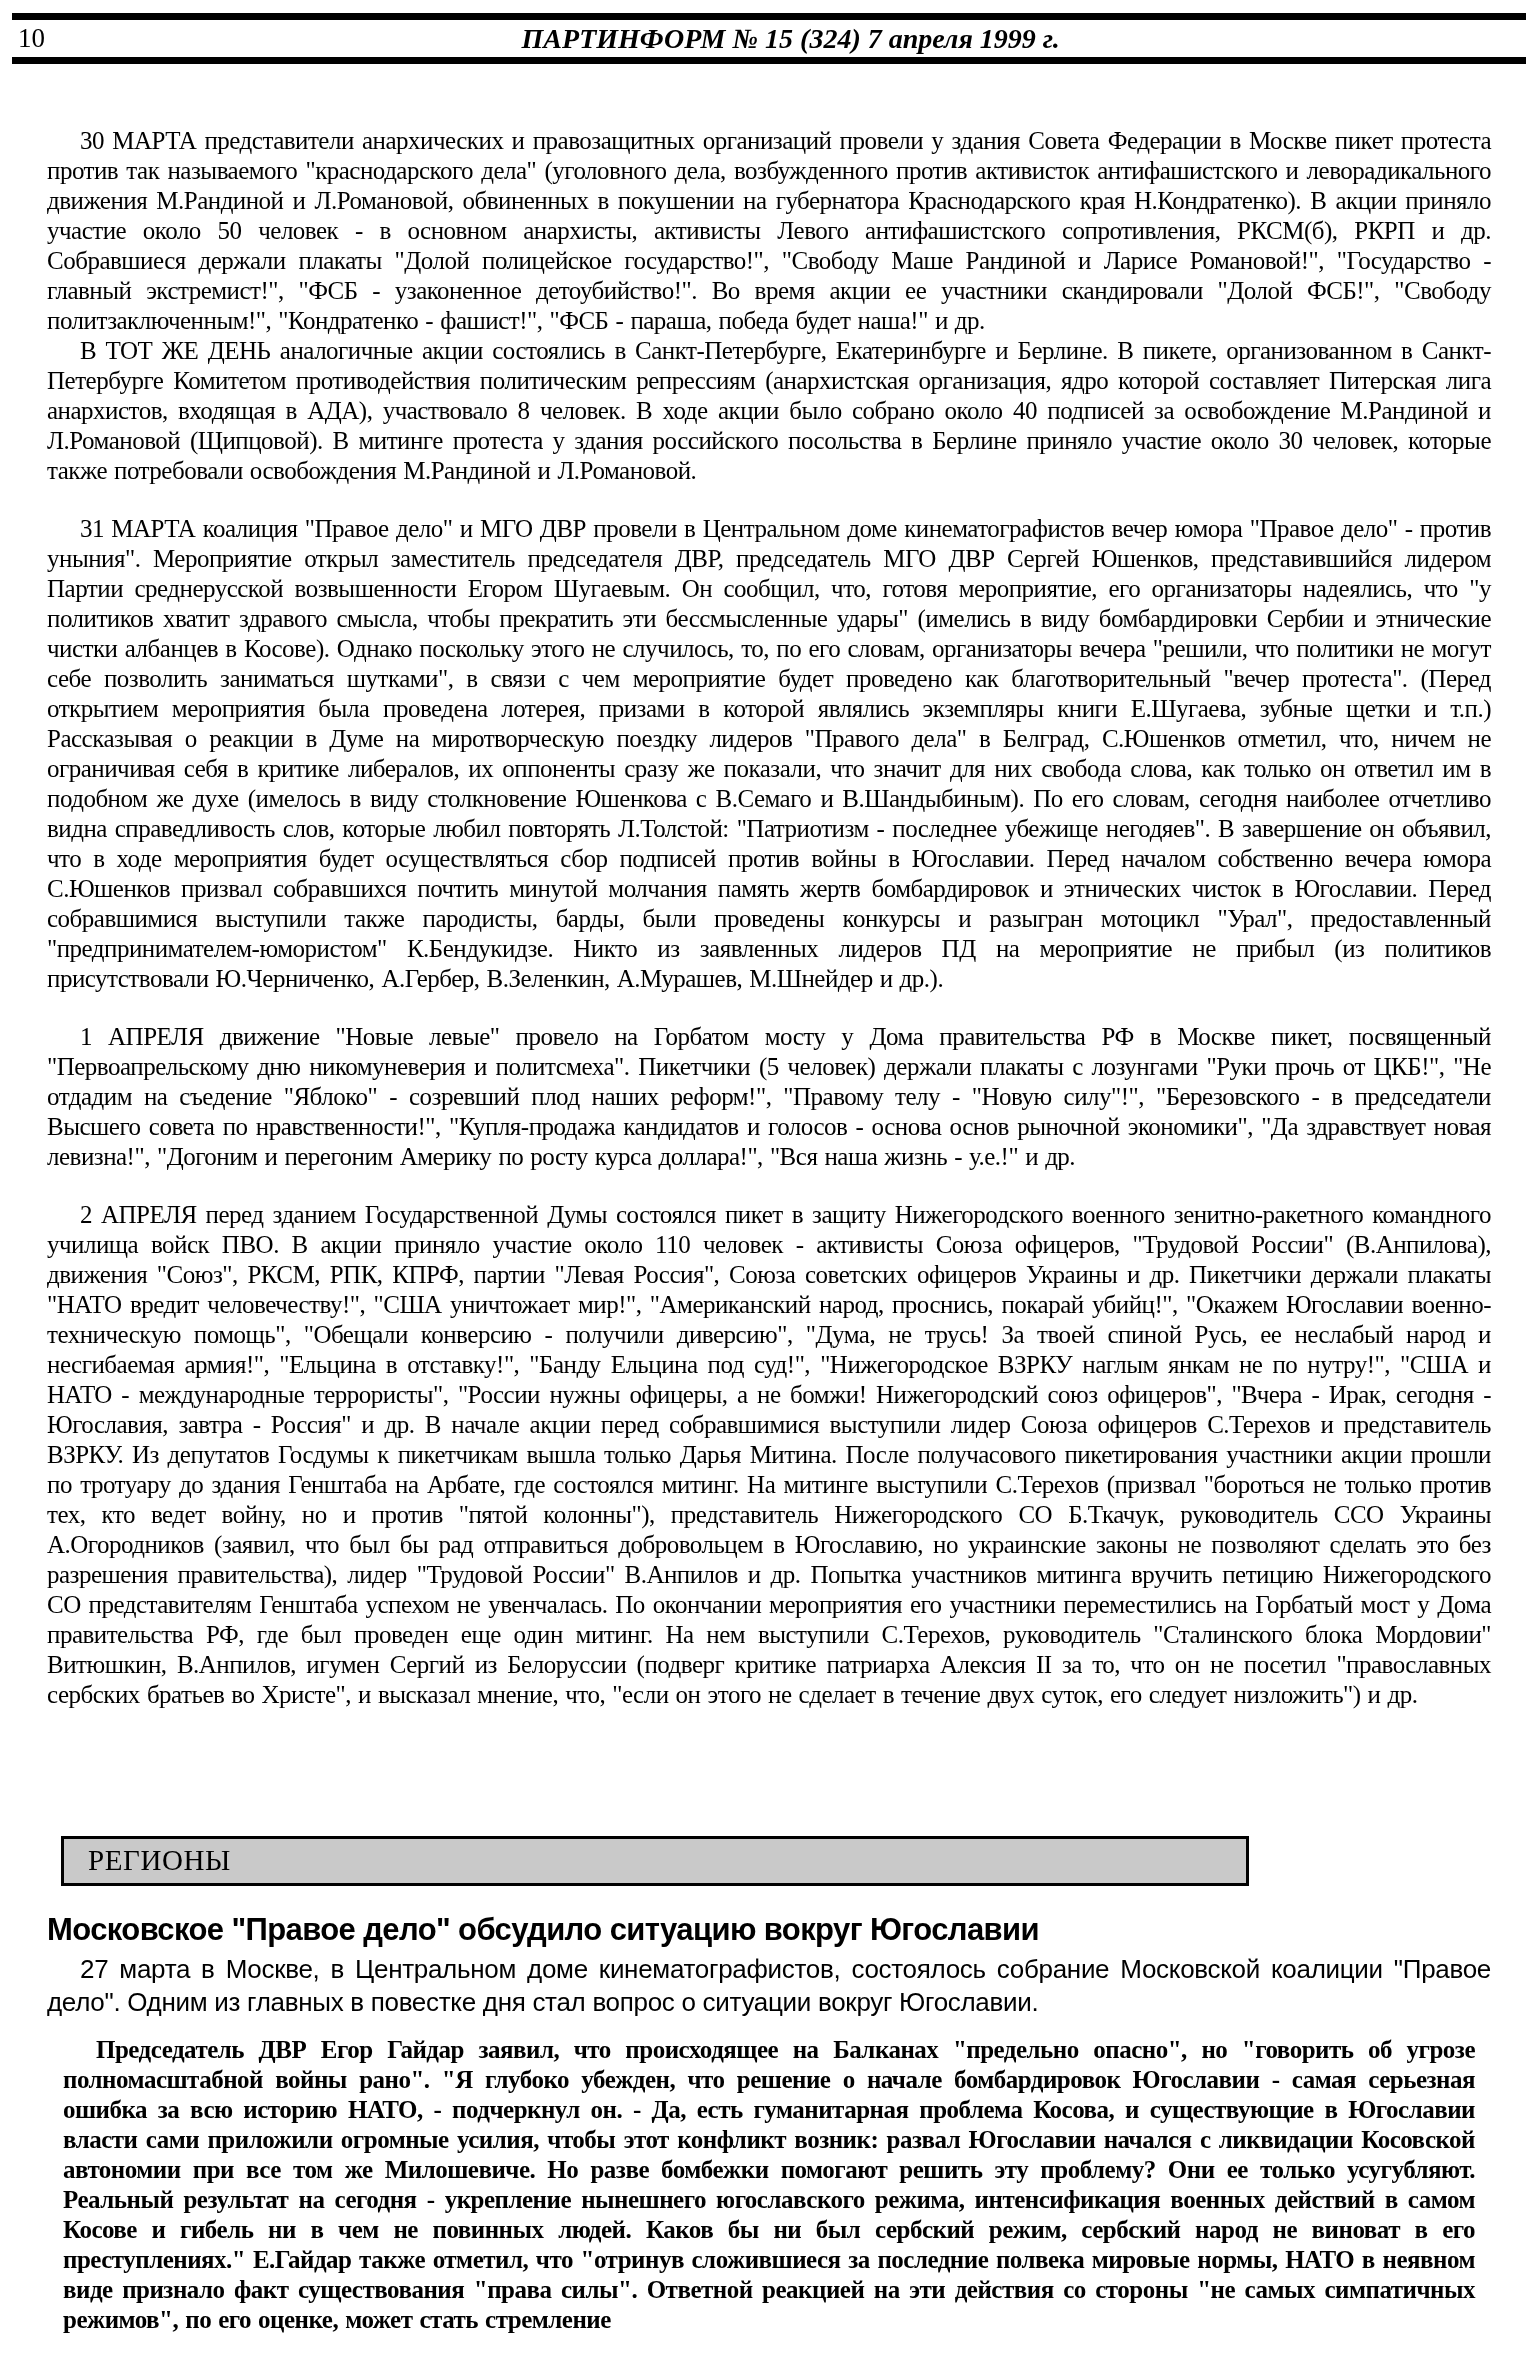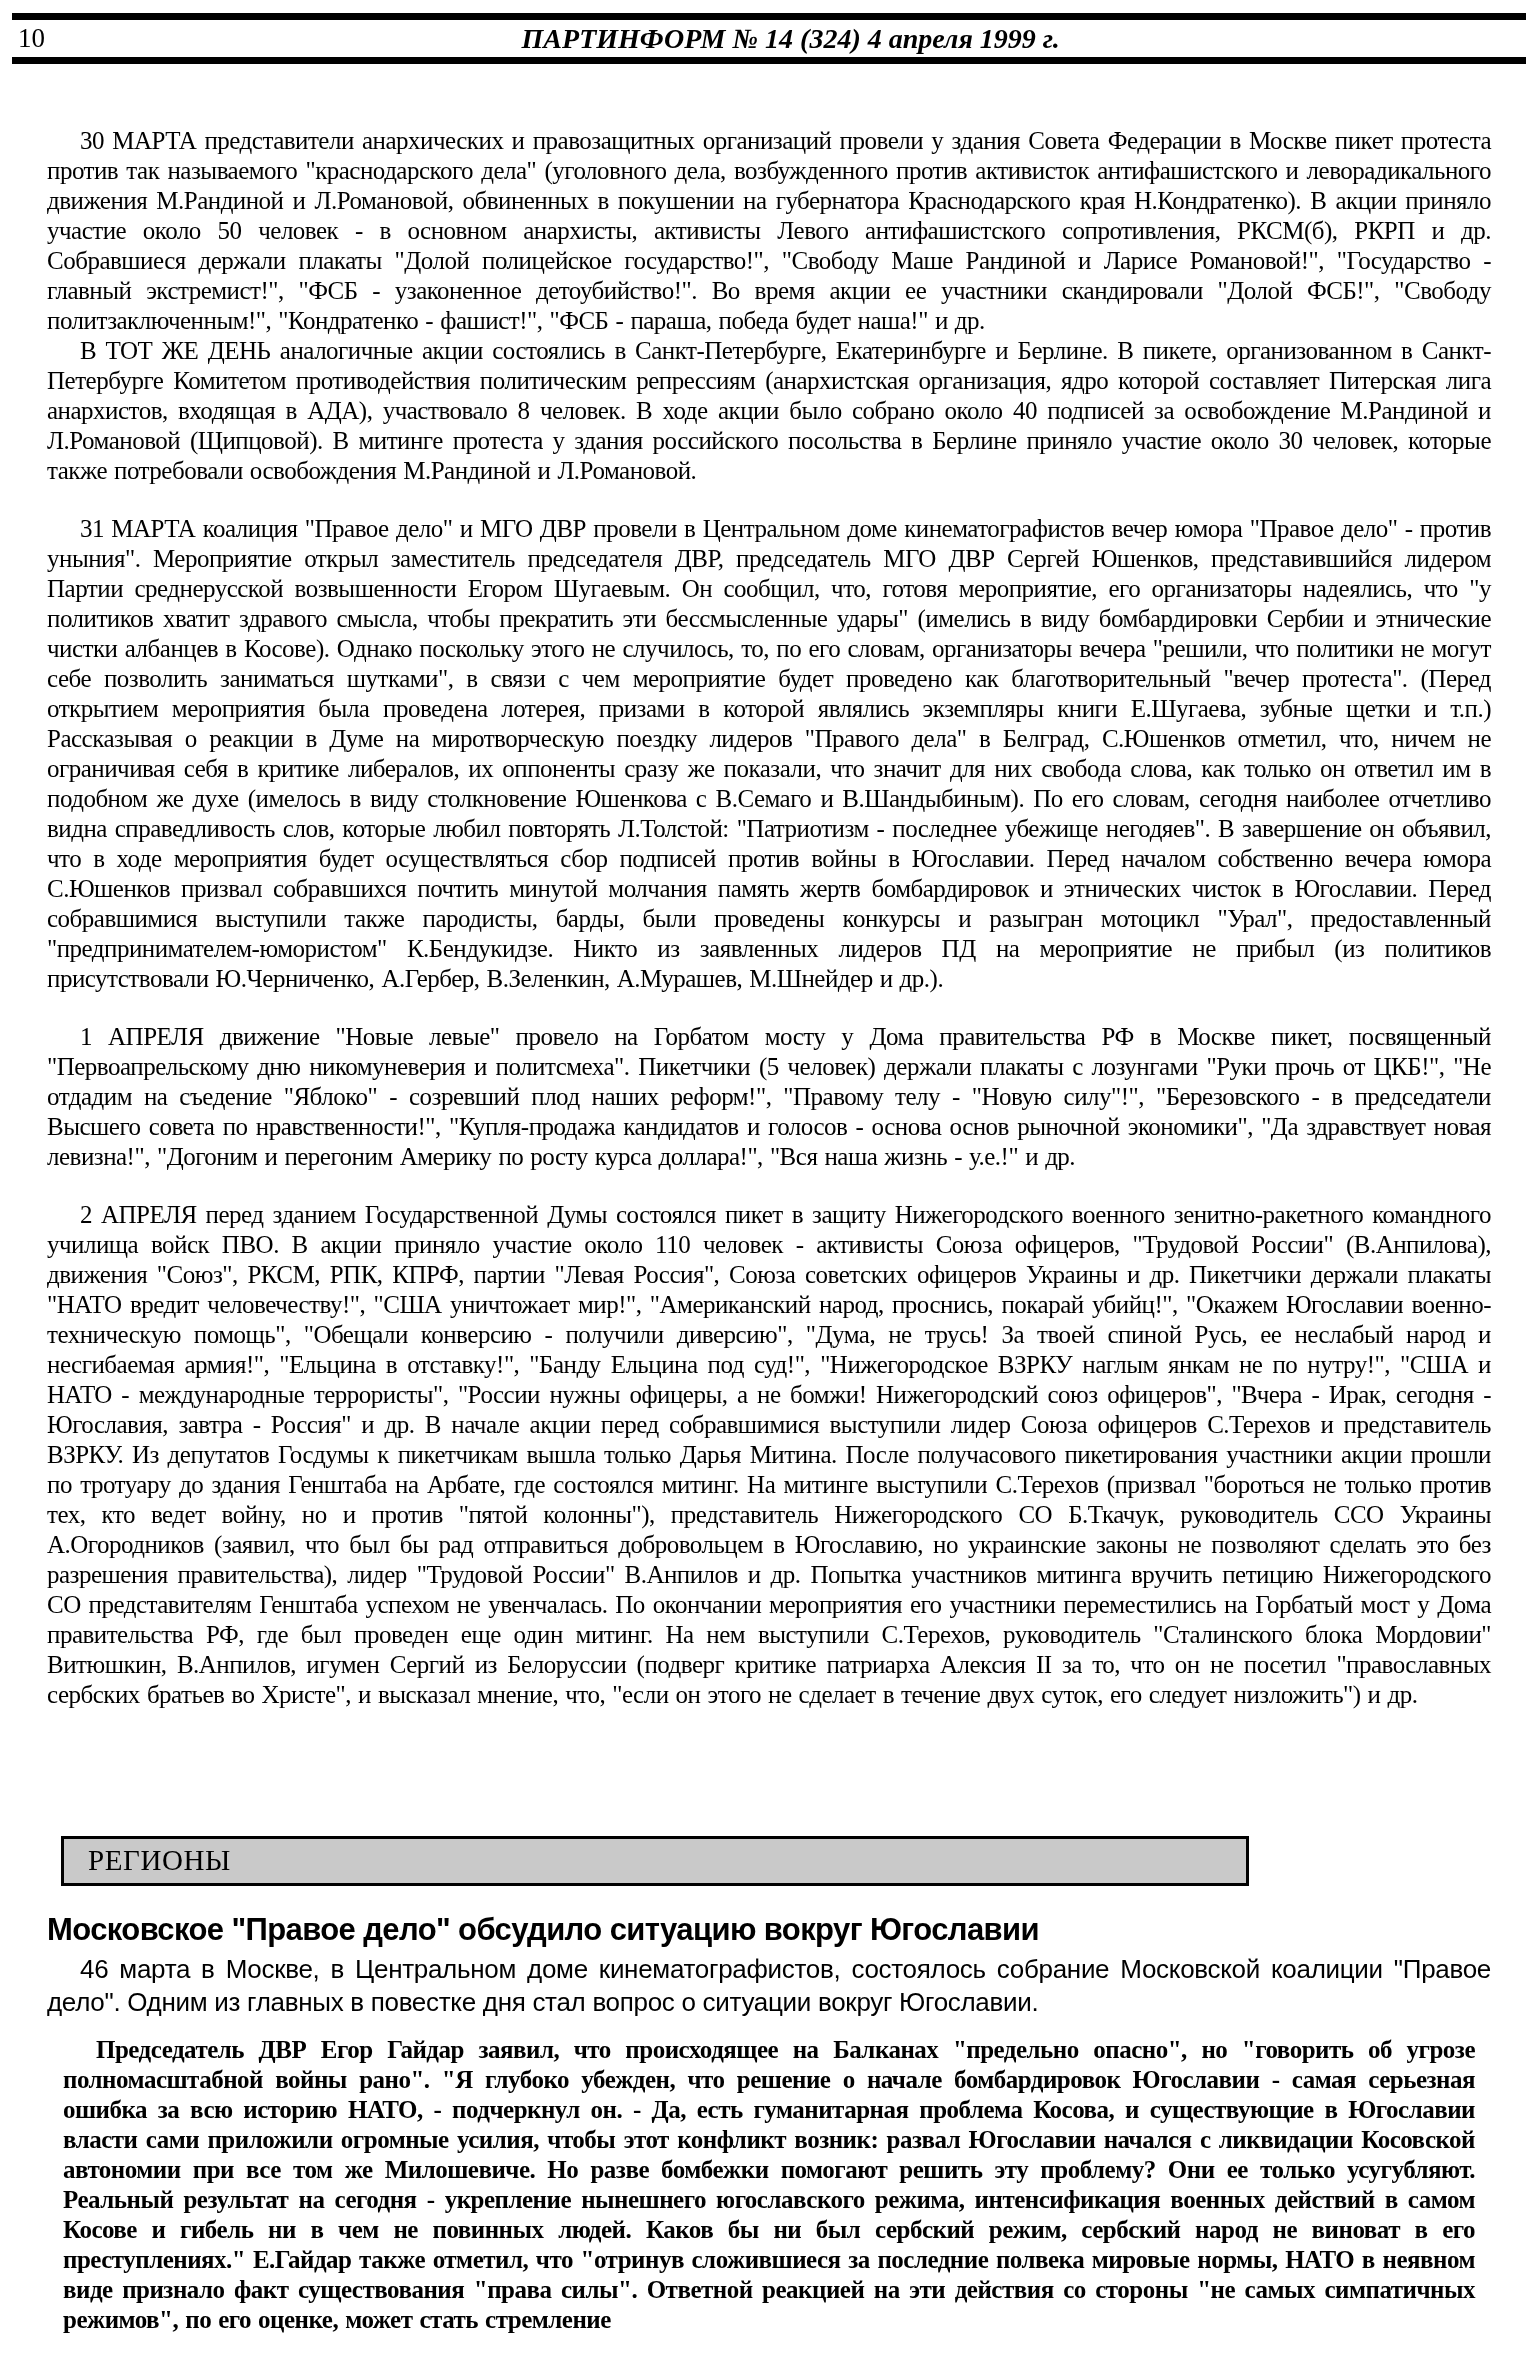--- a/index.html
+++ b/index.html
@@ -115,35 +115,35 @@
     margin: 16px;
   }
 </style>
 </head>
 <body>
 
 <div class="page">
 
   <div class="runhead">
     <div class="pagenum">10</div>
-    <div class="jtitle">ПАРТИНФОРМ № 14 (324) 4 апреля 1999 г.</div>
+    <div class="jtitle">ПАРТИНФОРМ № 15 (324) 7 апреля 1999 г.</div>
   </div>
 
   <div class="chronicle">
     <p>30 МАРТА представители анархических и правозащитных организаций провели у здания Совета Федерации в Москве пикет протеста против так называемого "краснодарского дела" (уголовного дела, возбужденного против активисток антифашистского и леворадикального движения М.Рандиной и Л.Романовой, обвиненных в покушении на губернатора Краснодарского края Н.Кондратенко). В акции приняло участие около 50 человек - в основном анархисты, активисты Левого антифашистского сопротивления, РКСМ(б), РКРП и др. Собравшиеся держали плакаты "Долой полицейское государство!", "Свободу Маше Рандиной и Ларисе Романовой!", "Государство - главный экстремист!", "ФСБ - узаконенное детоубийство!". Во время акции ее участники скандировали "Долой ФСБ!", "Свободу политзаключенным!", "Кондратенко - фашист!", "ФСБ - параша, победа будет наша!" и др.</p>
     <p>В ТОТ ЖЕ ДЕНЬ аналогичные акции состоялись в Санкт-Петербурге, Екатеринбурге и Берлине. В пикете, организованном в Санкт-Петербурге Комитетом противодействия политическим репрессиям (анархистская организация, ядро которой составляет Питерская лига анархистов, входящая в АДА), участвовало 8 человек. В ходе акции было собрано около 40 подписей за освобождение М.Рандиной и Л.Романовой (Щипцовой). В митинге протеста у здания российского посольства в Берлине приняло участие около 30 человек, которые также потребовали освобождения М.Рандиной и Л.Романовой.</p>
     <p class="spaced">31 МАРТА коалиция "Правое дело" и МГО ДВР провели в Центральном доме кинематографистов вечер юмора "Правое дело" - против уныния". Мероприятие открыл заместитель председателя ДВР, председатель МГО ДВР Сергей Юшенков, представившийся лидером Партии среднерусской возвышенности Егором Шугаевым. Он сообщил, что, готовя мероприятие, его организаторы надеялись, что "у политиков хватит здравого смысла, чтобы прекратить эти бессмысленные удары" (имелись в виду бомбардировки Сербии и этнические чистки албанцев в Косове). Однако поскольку этого не случилось, то, по его словам, организаторы вечера "решили, что политики не могут себе позволить заниматься шутками", в связи с чем мероприятие будет проведено как благотворительный "вечер протеста". (Перед открытием мероприятия была проведена лотерея, призами в которой являлись экземпляры книги Е.Шугаева, зубные щетки и т.п.) Рассказывая о реакции в Думе на миротворческую поездку лидеров "Правого дела" в Белград, С.Юшенков отметил, что, ничем не ограничивая себя в критике либералов, их оппоненты сразу же показали, что значит для них свобода слова, как только он ответил им в подобном же духе (имелось в виду столкновение Юшенкова с В.Семаго и В.Шандыбиным). По его словам, сегодня наиболее отчетливо видна справедливость слов, которые любил повторять Л.Толстой: "Патриотизм - последнее убежище негодяев". В завершение он объявил, что в ходе мероприятия будет осуществляться сбор подписей против войны в Югославии. Перед началом собственно вечера юмора С.Юшенков призвал собравшихся почтить минутой молчания память жертв бомбардировок и этнических чисток в Югославии. Перед собравшимися выступили также пародисты, барды, были проведены конкурсы и разыгран мотоцикл "Урал", предоставленный "предпринимателем-юмористом" К.Бендукидзе. Никто из заявленных лидеров ПД на мероприятие не прибыл (из политиков присутствовали Ю.Черниченко, А.Гербер, В.Зеленкин, А.Мурашев, М.Шнейдер и др.).</p>
     <p class="spaced">1 АПРЕЛЯ движение "Новые левые" провело на Горбатом мосту у Дома правительства РФ в Москве пикет, посвященный "Первоапрельскому дню никомуневерия и политсмеха". Пикетчики (5 человек) держали плакаты с лозунгами "Руки прочь от ЦКБ!", "Не отдадим на съедение "Яблоко" - созревший плод наших реформ!", "Правому телу - "Новую силу"!", "Березовского - в председатели Высшего совета по нравственности!", "Купля-продажа кандидатов и голосов - основа основ рыночной экономики", "Да здравствует новая левизна!", "Догоним и перегоним Америку по росту курса доллара!", "Вся наша жизнь - у.е.!" и др.</p>
     <p class="spaced">2 АПРЕЛЯ перед зданием Государственной Думы состоялся пикет в защиту Нижегородского военного зенитно-ракетного командного училища войск ПВО. В акции приняло участие около 110 человек - активисты Союза офицеров, "Трудовой России" (В.Анпилова), движения "Союз", РКСМ, РПК, КПРФ, партии "Левая Россия", Союза советских офицеров Украины и др. Пикетчики держали плакаты "НАТО вредит человечеству!", "США уничтожает мир!", "Американский народ, проснись, покарай убийц!", "Окажем Югославии военно-техническую помощь", "Обещали конверсию - получили диверсию", "Дума, не трусь! За твоей спиной Русь, ее неслабый народ и несгибаемая армия!", "Ельцина в отставку!", "Банду Ельцина под суд!", "Нижегородское ВЗРКУ наглым янкам не по нутру!", "США и НАТО - международные террористы", "России нужны офицеры, а не бомжи! Нижегородский союз офицеров", "Вчера - Ирак, сегодня - Югославия, завтра - Россия" и др. В начале акции перед собравшимися выступили лидер Союза офицеров С.Терехов и представитель ВЗРКУ. Из депутатов Госдумы к пикетчикам вышла только Дарья Митина. После получасового пикетирования участники акции прошли по тротуару до здания Генштаба на Арбате, где состоялся митинг. На митинге выступили С.Терехов (призвал "бороться не только против тех, кто ведет войну, но и против "пятой колонны"), представитель Нижегородского СО Б.Ткачук, руководитель ССО Украины А.Огородников (заявил, что был бы рад отправиться добровольцем в Югославию, но украинские законы не позволяют сделать это без разрешения правительства), лидер "Трудовой России" В.Анпилов и др. Попытка участников митинга вручить петицию Нижегородского СО представителям Генштаба успехом не увенчалась. По окончании мероприятия его участники переместились на Горбатый мост у Дома правительства РФ, где был проведен еще один митинг. На нем выступили С.Терехов, руководитель "Сталинского блока Мордовии" Витюшкин, В.Анпилов, игумен Сергий из Белоруссии (подверг критике патриарха Алексия II за то, что он не посетил "православных сербских братьев во Христе", и высказал мнение, что, "если он этого не сделает в течение двух суток, его следует низложить") и др.</p>
   </div>
 
   <div class="regions-banner">
     <span class="regions-label">РЕГИОНЫ</span>
   </div>
 
   <div class="article">
     <h2 class="headline">Московское "Правое дело" обсудило ситуацию вокруг Югославии</h2>
-    <p class="lead">46 марта в Москве, в Центральном доме кинематографистов, состоялось собрание Московской коалиции "Правое дело". Одним из главных в повестке дня стал вопрос о ситуации вокруг Югославии.</p>
+    <p class="lead">27 марта в Москве, в Центральном доме кинематографистов, состоялось собрание Московской коалиции "Правое дело". Одним из главных в повестке дня стал вопрос о ситуации вокруг Югославии.</p>
     <p class="body">Председатель ДВР Егор Гайдар заявил, что происходящее на Балканах "предельно опасно", но "говорить об угрозе полномасштабной войны рано". "Я глубоко убежден, что решение о начале бомбардировок Югославии - самая серьезная ошибка за всю историю НАТО, - подчеркнул он. - Да, есть гуманитарная проблема Косова, и существующие в Югославии власти сами приложили огромные усилия, чтобы этот конфликт возник: развал Югославии начался с ликвидации Косовской автономии при все том же Милошевиче. Но разве бомбежки помогают решить эту проблему? Они ее только усугубляют. Реальный результат на сегодня - укрепление нынешнего югославского режима, интенсификация военных действий в самом Косове и гибель ни в чем не повинных людей. Каков бы ни был сербский режим, сербский народ не виноват в его преступлениях." Е.Гайдар также отметил, что "отринув сложившиеся за последние полвека мировые нормы, НАТО в неявном виде признало факт существования "права силы". Ответной реакцией на эти действия со стороны "не самых симпатичных режимов", по его оценке, может стать стремление</p>
   </div>
 
 </div>
 
 
 </body></html>

